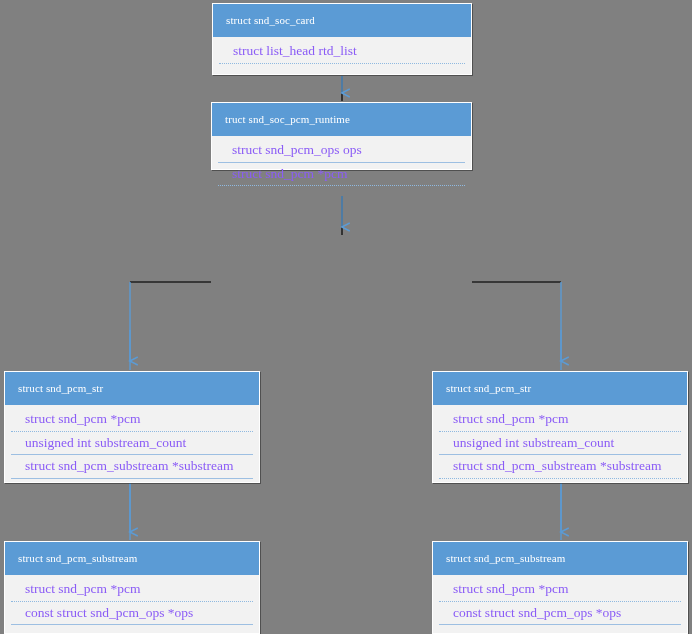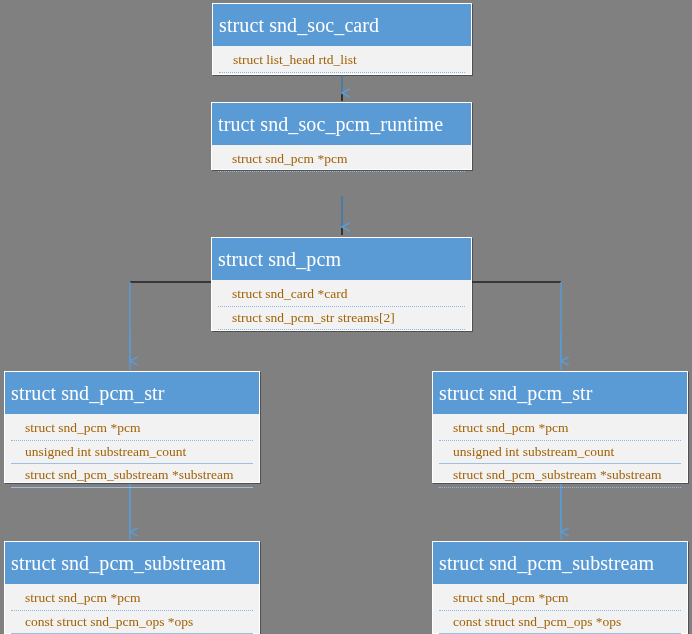--- a/index.html
+++ b/index.html
@@ -37,33 +37,33 @@
     position: absolute;
     z-index: 2;
     background: #f2f2f2;
     border: 1px solid #ffffff;
     box-sizing: border-box;
     box-shadow: 1px 1px 0 0 rgba(40,40,40,0.55);
   }
   .uml-header {
     background: #5b9bd5;
     color: #ffffff;
-    font-size: 20px;
+    font-size: 11px;
     line-height: 1;
-    padding: 11px 0 11px 6px;
+    padding: 11px 0 11px 13px;
     letter-spacing: 0.1px;
     white-space: nowrap;
     overflow: hidden;
     font-family: Liberation Serif, serif;
   }
   .uml-attrs {
     padding: 3px 0 6px 0;
   }
   .uml-attr {
-    color: #a16207;
+    color: #8b5cf6;
     font-size: 13.5px;
     line-height: 1;
     padding: 4px 0 5px 14px;
     margin: 0 6px 0 6px;
     border-bottom: 1px dotted #8fb9e0;
     white-space: nowrap;
     overflow: hidden;
   }
   .uml-attr.solidline {
     border-bottom: 1px solid #9dbfe2;
@@ -115,31 +115,25 @@
   <div class="uml-box" style="left:212px; top:3px; width:260px; height:72px;">
     <div class="uml-header">struct snd_soc_card</div>
     <div class="uml-attrs">
       <div class="uml-attr">struct list_head rtd_list</div>
     </div>
   </div>
 
   <div class="uml-box" style="left:211px; top:102px; width:261px; height:68px;">
     <div class="uml-header">truct snd_soc_pcm_runtime</div>
     <div class="uml-attrs">
+      <div class="uml-attr solidline">struct snd_pcm_ops ops</div>
       <div class="uml-attr">struct snd_pcm *pcm</div>
     </div>
   </div>
 
-  <div class="uml-box" style="left:211px; top:237px; width:261px; height:94px;">
-    <div class="uml-header">struct snd_pcm</div>
-    <div class="uml-attrs">
-      <div class="uml-attr">struct snd_card *card</div>
-      <div class="uml-attr">struct snd_pcm_str streams[2]</div>
-    </div>
-  </div>
 
   <div class="uml-box" style="left:4px; top:371px; width:256px; height:112px;">
     <div class="uml-header">struct snd_pcm_str</div>
     <div class="uml-attrs">
       <div class="uml-attr">struct snd_pcm *pcm</div>
       <div class="uml-attr solidline">unsigned int substream_count</div>
       <div class="uml-attr solidline">struct snd_pcm_substream *substream</div>
     </div>
   </div>
 

